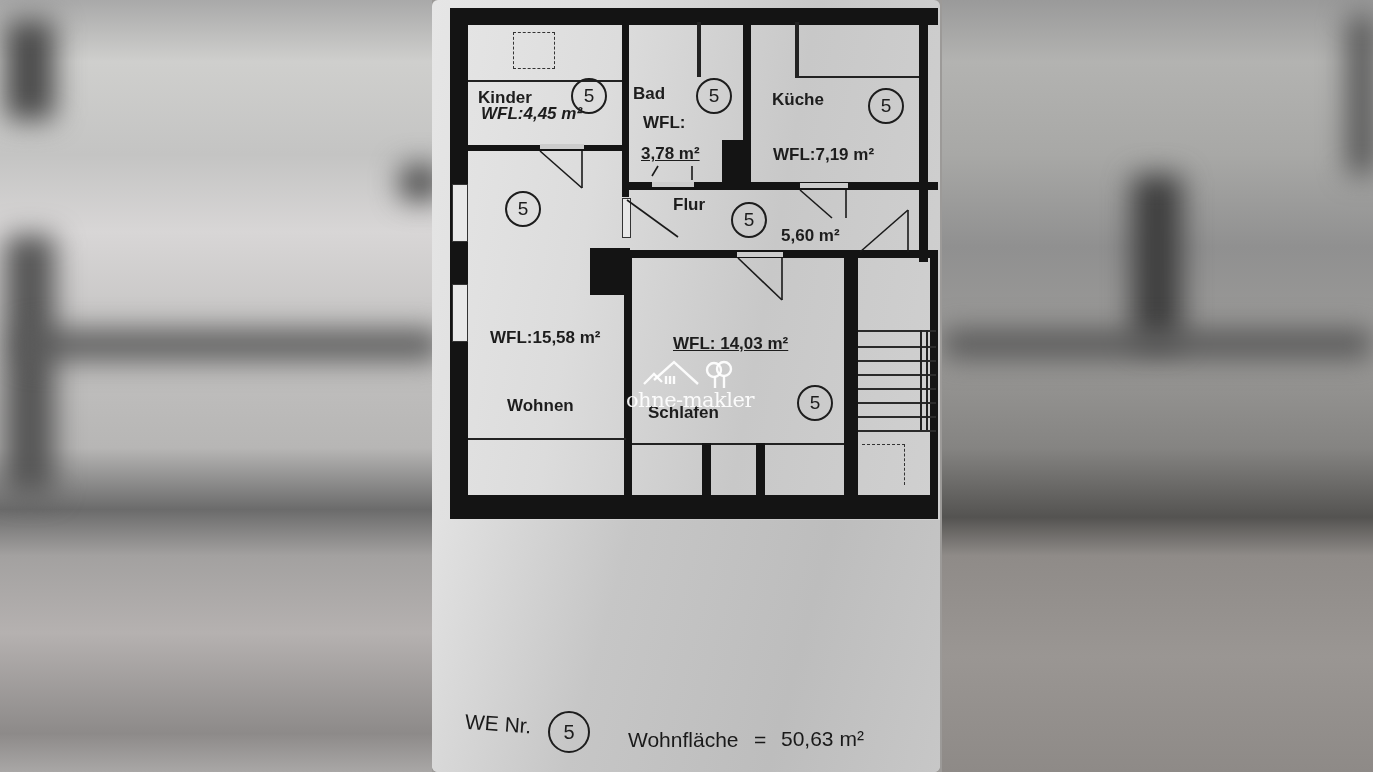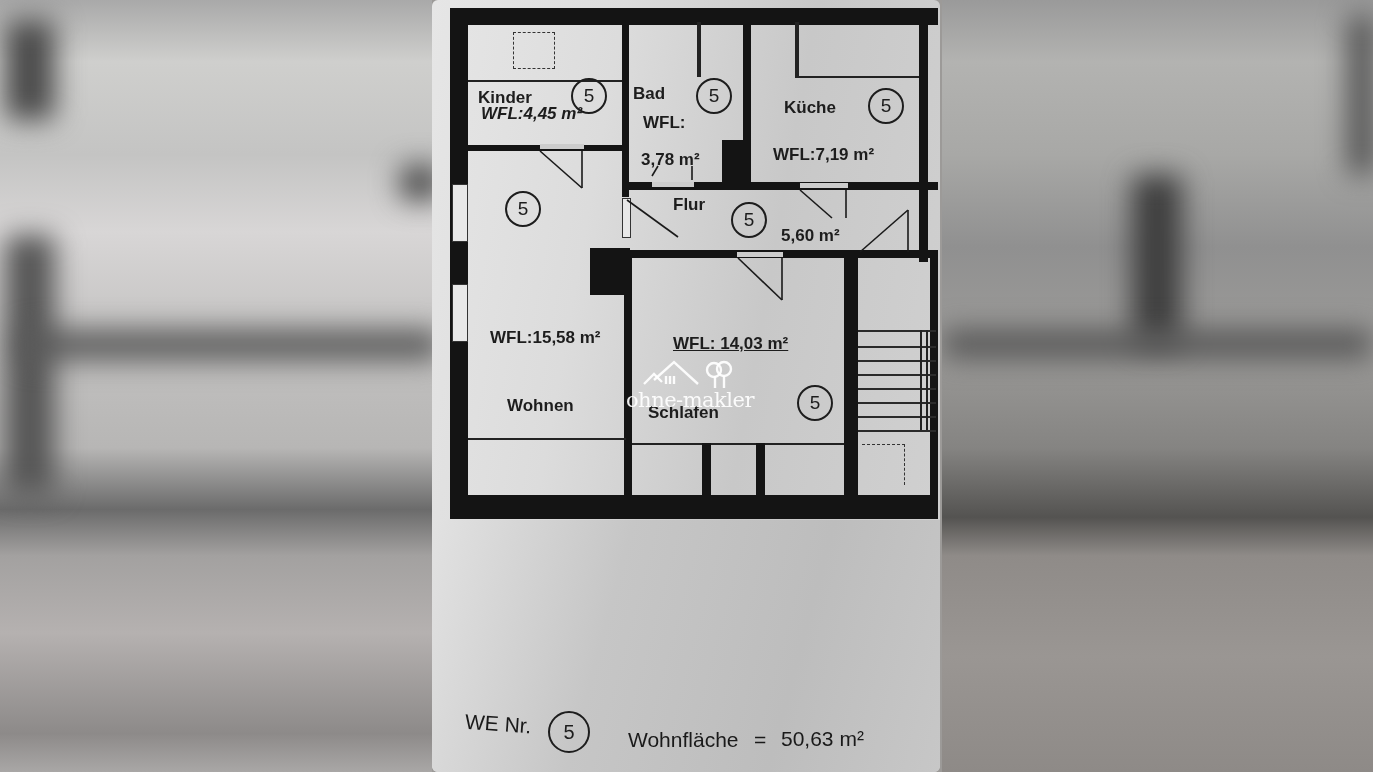--- a/index.html
+++ b/index.html
@@ -139,24 +139,24 @@
     <div class="thin" style="left:920px;top:330px;width:2px;height:100px;"></div>
     <div class="thin" style="left:926px;top:330px;width:2px;height:100px;"></div>
   </div>
 
   <span class="label" style="left:478px;top:88px;">Kinder</span>
   <span class="label" style="left:481px;top:104px;font-style:italic;">WFL:4,45 m²</span>
   <div class="circle" style="left:571px;top:78px;">5</div>
 
   <span class="label" style="left:633px;top:84px;">Bad</span>
   <span class="label" style="left:643px;top:113px;">WFL:</span>
-  <span class="label" style="left:641px;top:150px;">3,78 m²</span>
+  <span class="label" style="left:641px;top:144px;text-decoration:underline;">3,78 m²</span>
   <div class="circle" style="left:696px;top:78px;">5</div>
 
-  <span class="label" style="left:772px;top:98px;margin-left:12px;">Küche</span>
+  <span class="label" style="left:772px;top:90px;">Küche</span>
   <span class="label" style="left:773px;top:145px;">WFL:7,19 m²</span>
   <div class="circle" style="left:868px;top:88px;">5</div>
 
   <span class="label" style="left:673px;top:195px;">Flur</span>
   <span class="label" style="left:781px;top:226px;">5,60 m²</span>
   <div class="circle" style="left:731px;top:202px;">5</div>
 
   <div class="circle" style="left:505px;top:191px;">5</div>
   <span class="label" style="left:490px;top:328px;">WFL:15,58 m²</span>
   <span class="label" style="left:507px;top:396px;">Wohnen</span>

